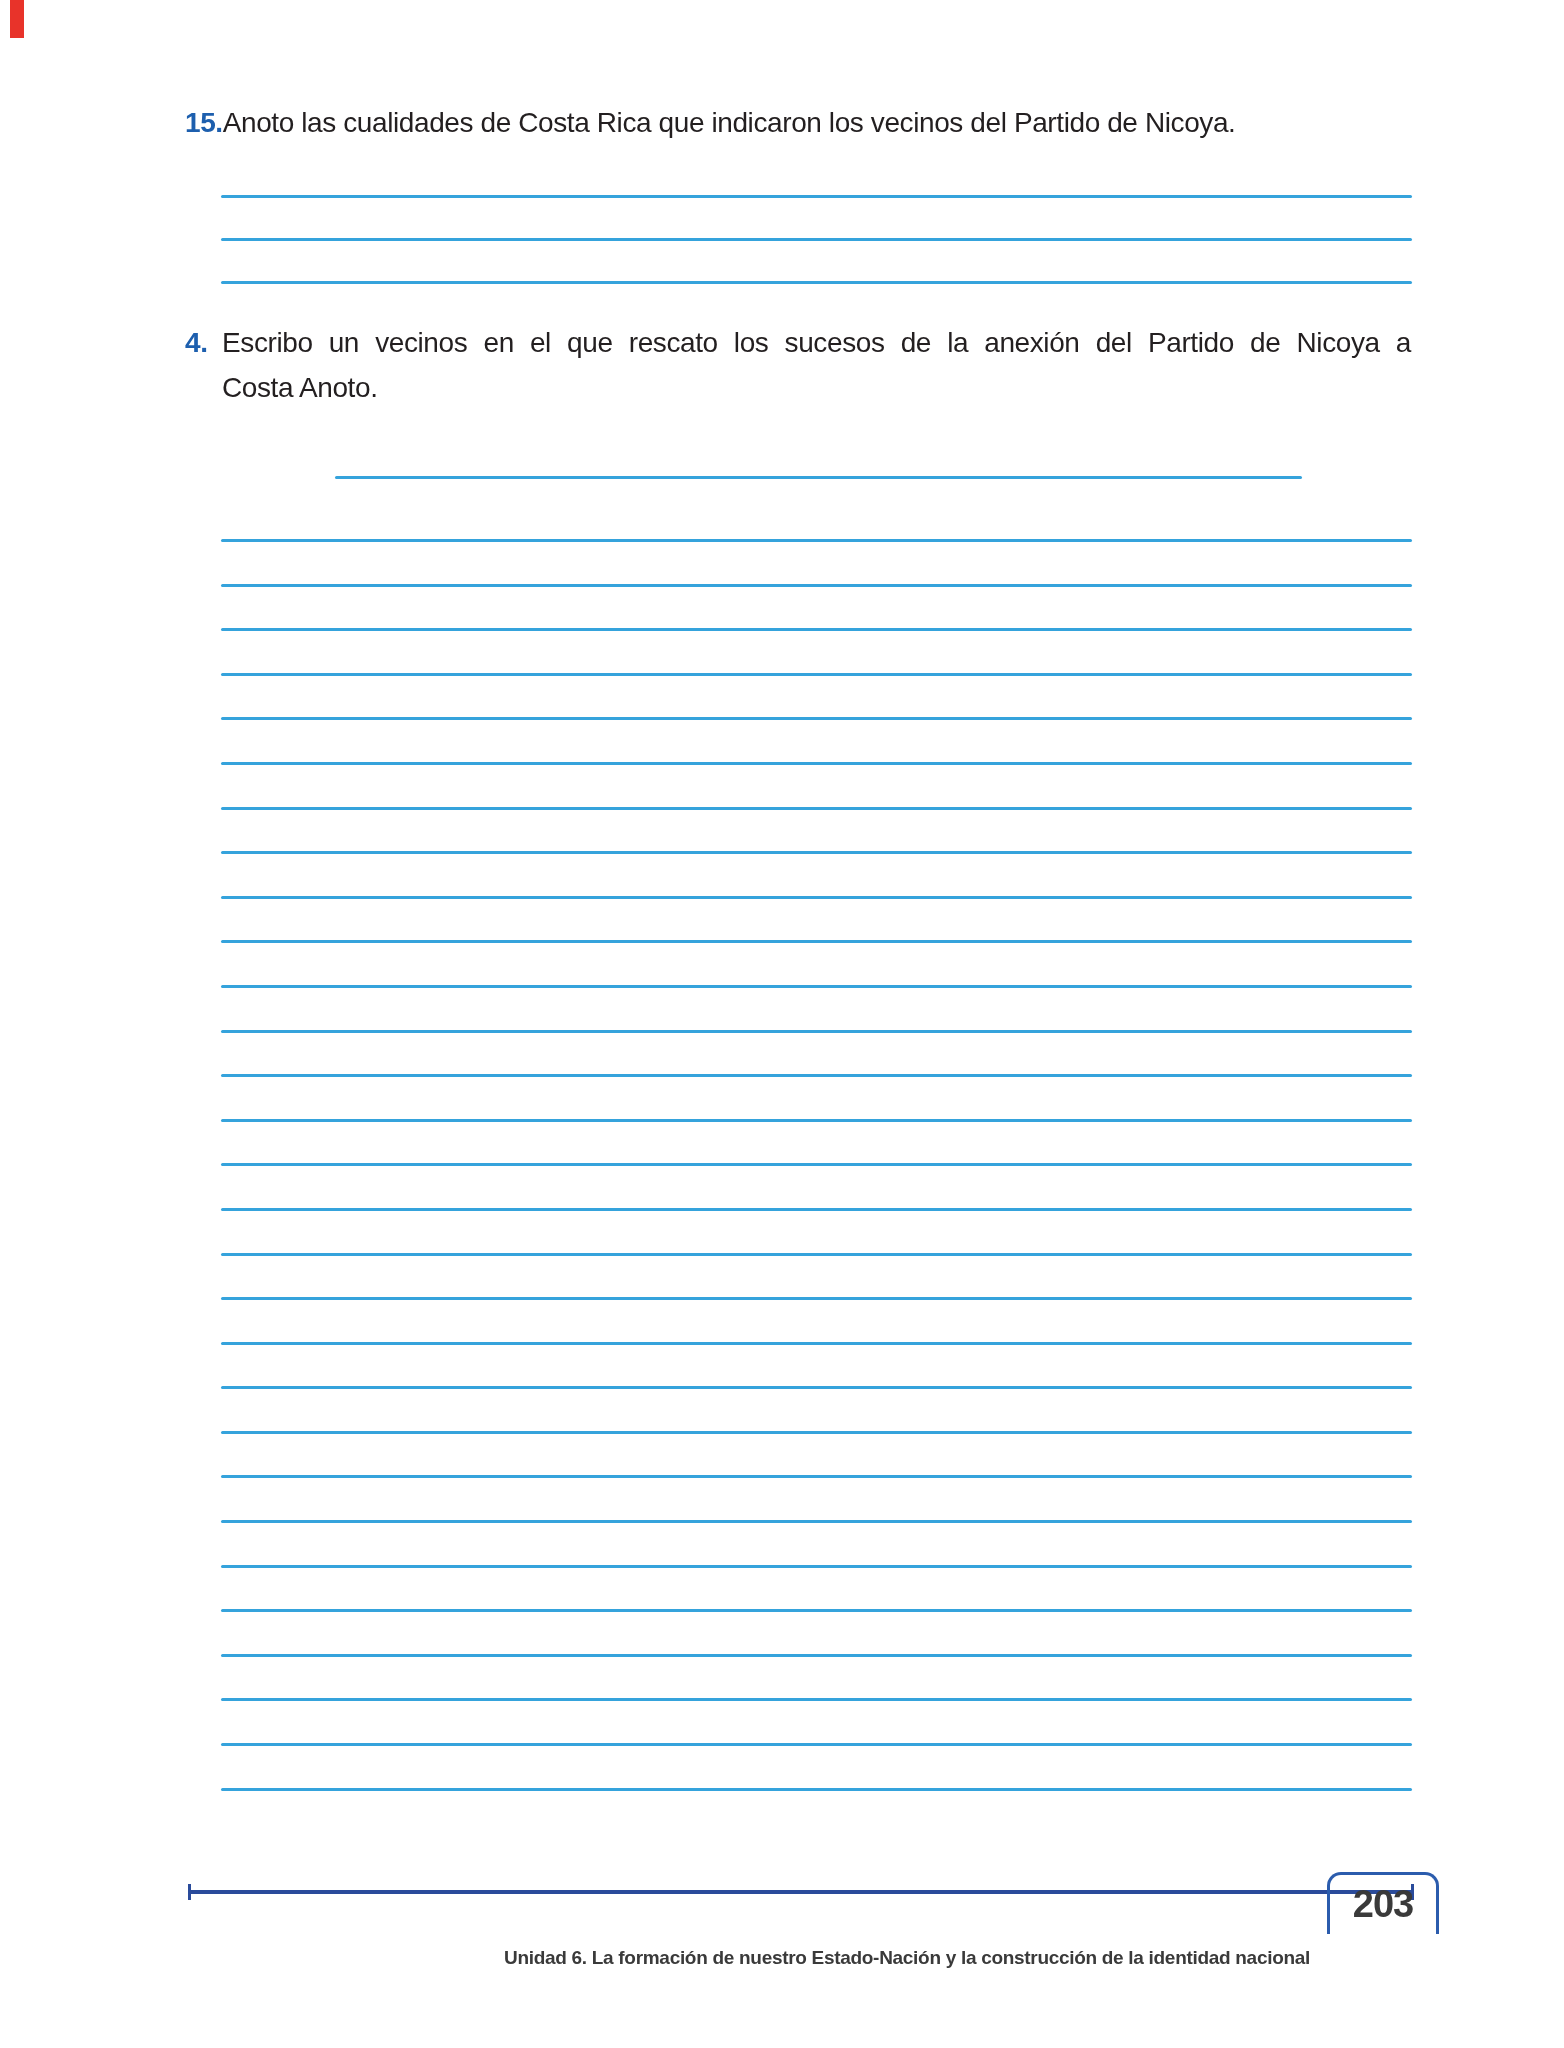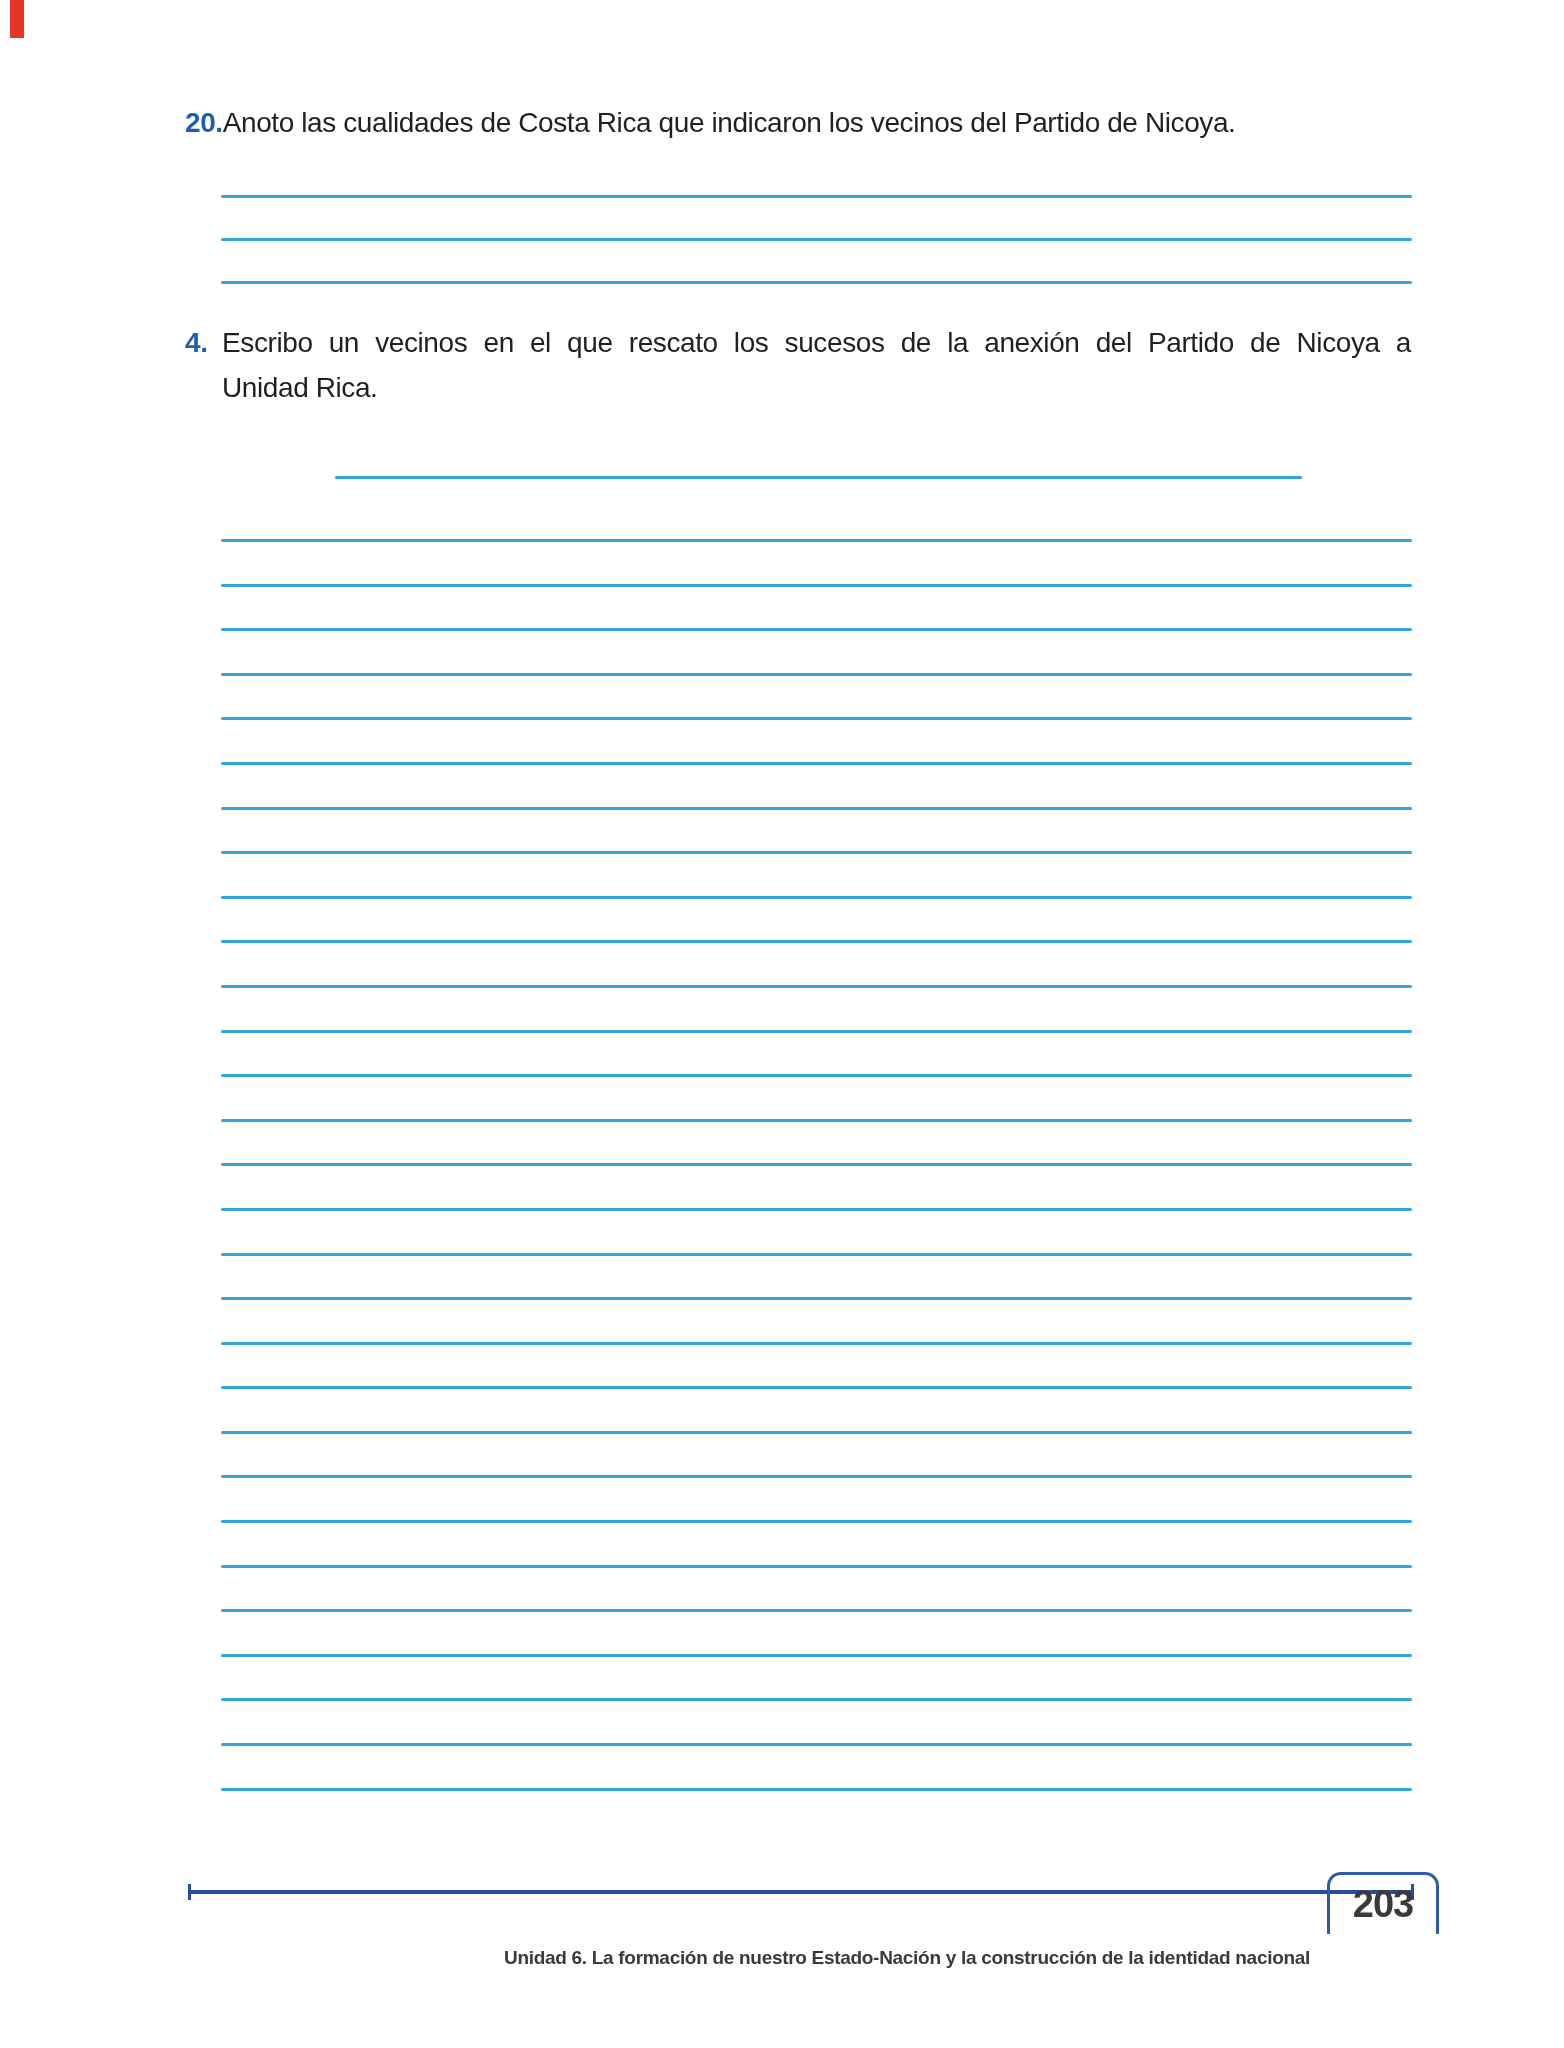--- a/index.html
+++ b/index.html
@@ -84,35 +84,35 @@
   }
 </style>
 </head>
 <body>
 
 <div id="page">
 
   <div id="unit-tab" class="abs"></div>
 
   <div id="exercise-10" class="abs exercise">
-    <span class="ex-number">20.</span>
+    <span class="ex-number">15.</span>
     <span class="ex-text">Anoto las cualidades de Costa Rica que indicaron los vecinos del Partido de Nicoya.</span>
   </div>
 
   <div id="answer-lines-10" class="abs lines-block">
       <div class="rule-line"></div>
       <div class="rule-line"></div>
       <div class="rule-line"></div>
     </div>
 
   <div id="exercise-11" class="abs exercise">
     <span class="ex-number">4.</span>
     <span class="ex-text">
       <div class="justified-line">Escribo un vecinos en el que rescato los sucesos de la anexión del Partido de Nicoya a</div>
-      <div>Unidad Rica.</div>
+      <div>Costa Anoto.</div>
     </span>
   </div>
 
   <div id="story-title-line" class="abs"></div>
 
   <div id="writing-lines-11" class="abs lines-block">
       <div class="rule-line"></div>
       <div class="rule-line"></div>
       <div class="rule-line"></div>
       <div class="rule-line"></div>

